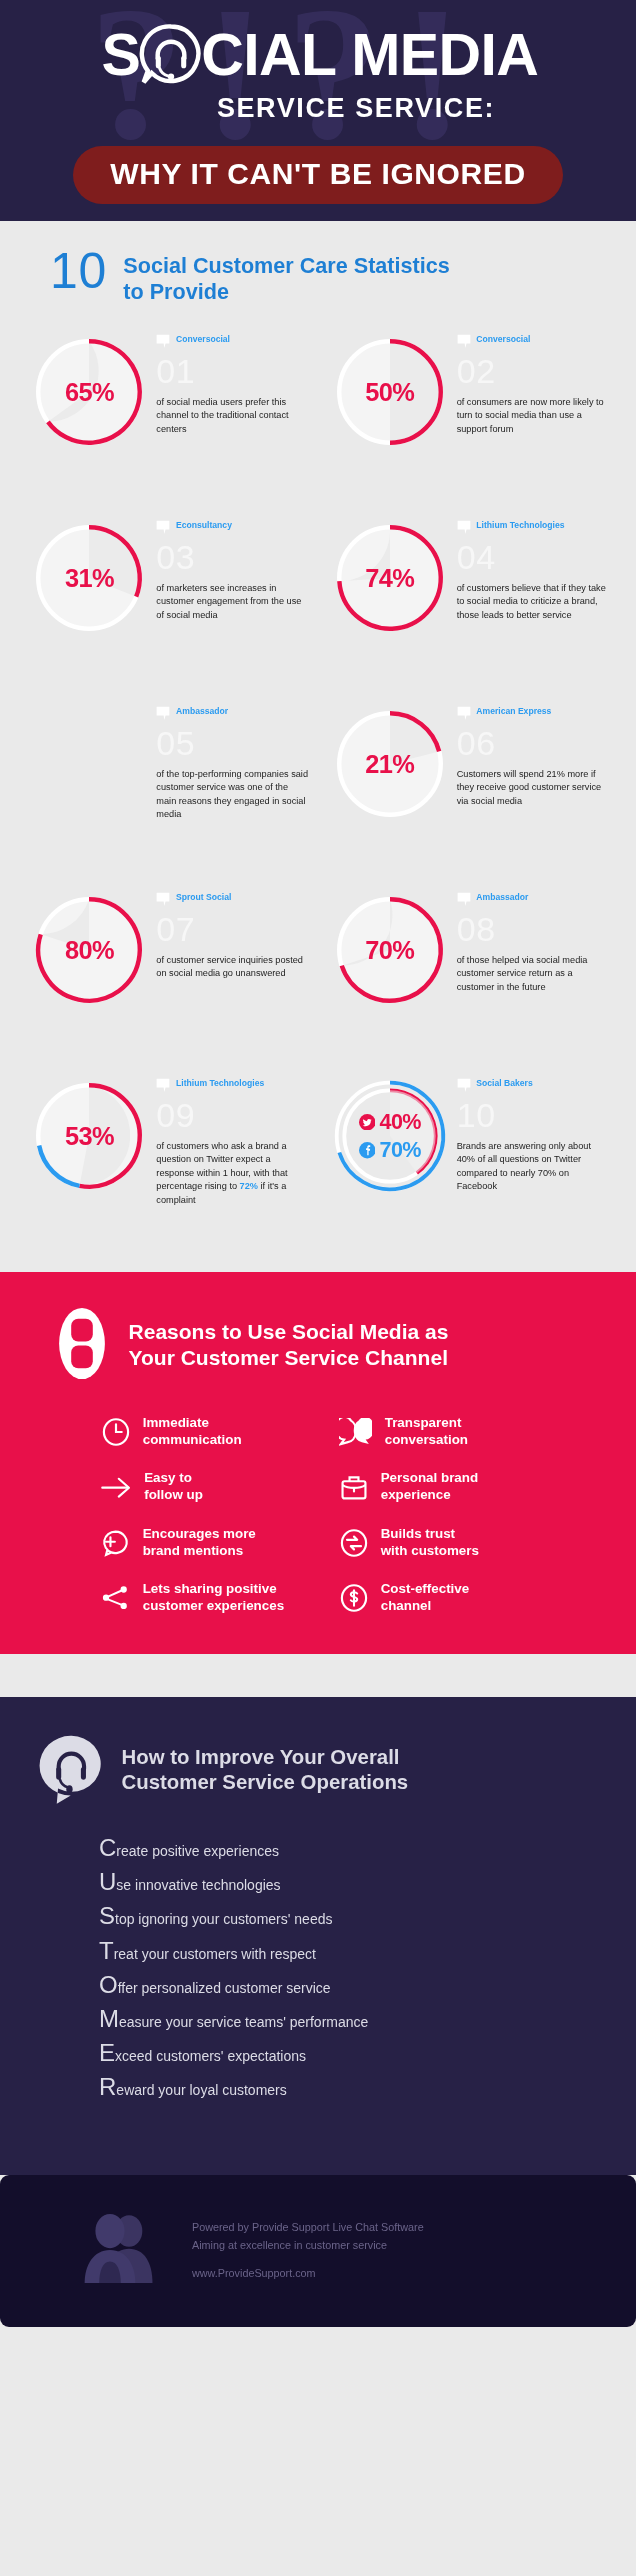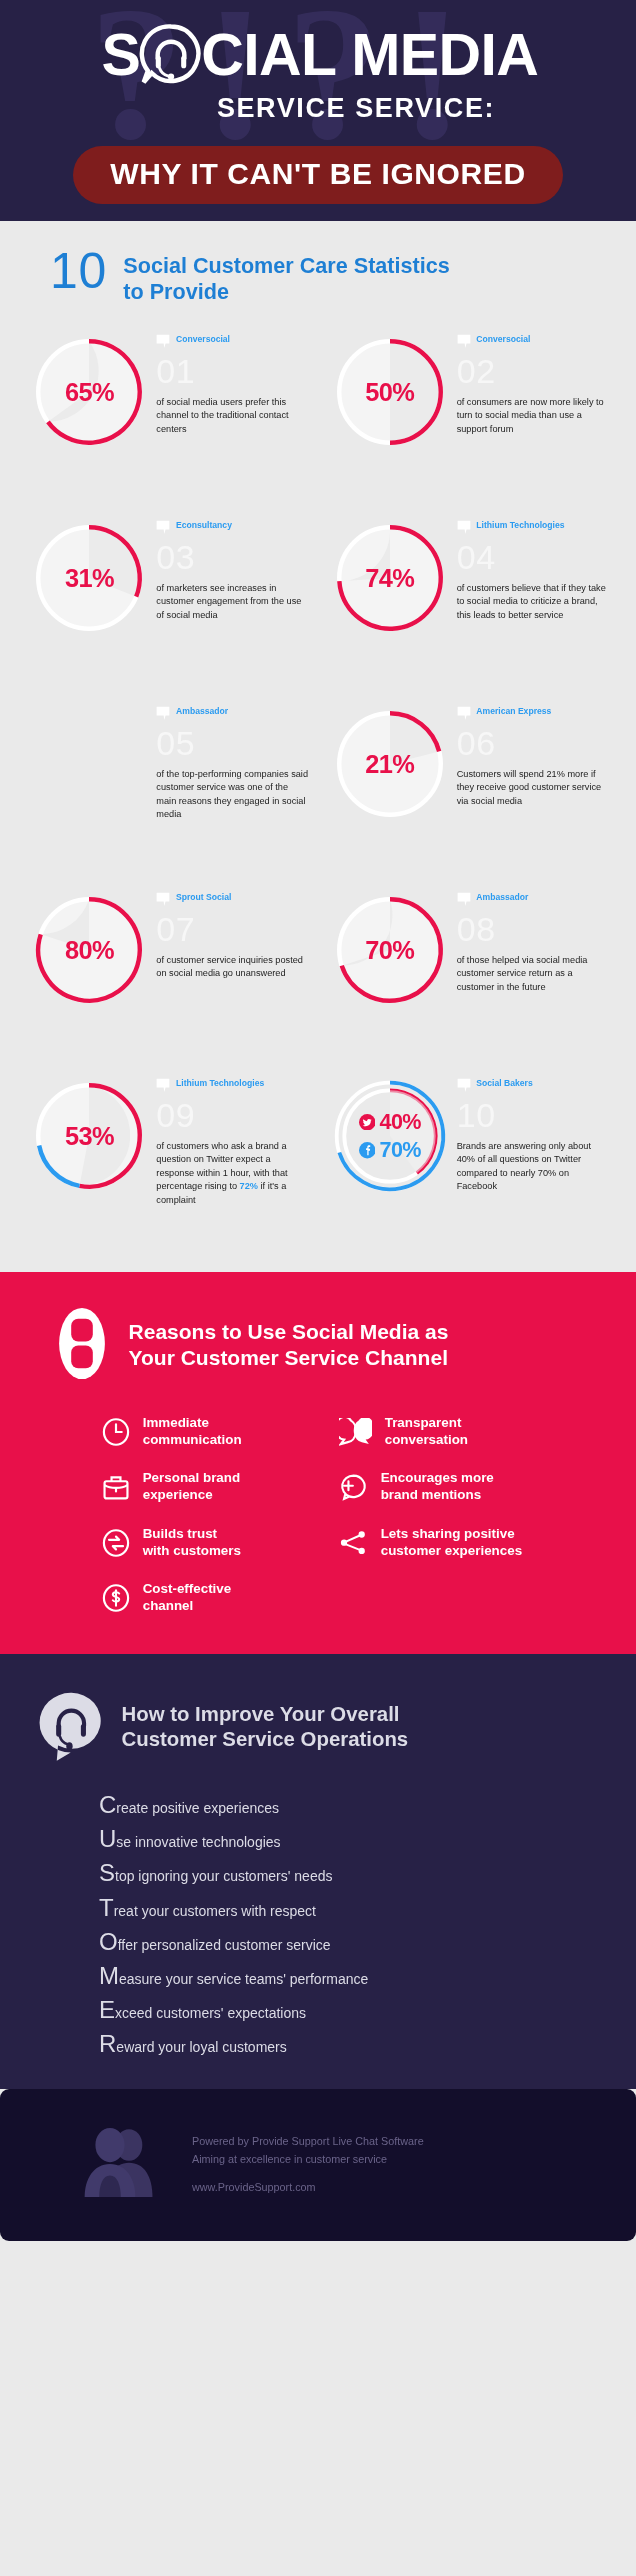--- a/index.html
+++ b/index.html
@@ -138,21 +138,21 @@
   .reasons-grid {
     display:grid; grid-template-columns:210px 210px;
     justify-content:center; column-gap:28px; row-gap:21.6px;
     padding-left:14px;
   }
   .reason { display:flex; align-items:center; gap:12.7px; }
   .reason-ic { flex:0 0 29px; display:flex; align-items:center; justify-content:center; }
   .reason-label { color:#ffffff; font-size:13.4px; font-weight:bold; line-height:1.26; }
 
   
-  .improve { background:#272146; padding:36px 0 23px 0; }
+  .improve { background:#272146; padding:36px 0 66px 0;margin-top:43px; }
   .improve-head {
     display:flex; align-items:center; gap:16.5px;
     padding-left:39px; margin-bottom:28px;
   }
   .improve-title { color:#dcdce6; font-size:20.4px; font-weight:bold; line-height:1.26; }
   .acrostic { padding-left:99px; }
   .acro-line {
     color:#dcdce6; margin-bottom:10.2px;
     display:flex; align-items:baseline;
   }
@@ -285,21 +285,21 @@
             <div class="ring-pct">74%</div>
           </div>
     <div class="card-right">
       <div class="src-row">
         <span class="bubble-icon"><svg width="14" height="16" viewBox="0 0 22 25">
     <path d="M1 1 h20 v14 h-6 l-2 7 l-1 -7 h-11 Z" fill="#ffffff"></path>
                 </svg></span>
         <span class="src-name">Lithium Technologies</span>
       </div>
       <div class="idx-num">04</div>
-      <div class="desc">of customers believe that if they take to social media to criticize a brand, this leads to better service</div>
+      <div class="desc">of customers believe that if they take to social media to criticize a brand, those leads to better service</div>
     </div>
         </div>
         <div class="stat-card">
     <div class="card-right">
       <div class="src-row">
         <span class="bubble-icon"><svg width="14" height="16" viewBox="0 0 22 25">
     <path d="M1 1 h20 v14 h-6 l-2 7 l-1 -7 h-11 Z" fill="#ffffff"></path>
                 </svg></span>
         <span class="src-name">Ambassador</span>
       </div>
@@ -460,20 +460,29 @@
     <span class="reason-label">Immediate<br>communication</span>
         </div>
         <div class="reason">
     <span class="reason-ic">
             <svg width="33" height="28" viewBox="0 0 52 44">
               <path d="M19 4 a14 18 0 1 0 -11 30 l-5 7 l11 -3 a14 18 0 0 0 5 -34 Z" fill="none" stroke="#fff" stroke-width="3.4"></path>
               <path d="M31 4 a14 18 0 1 1 11 30 l5 7 l-11 -3 a14 18 0 0 1 -5 -34 Z" fill="#fff"></path>
             </svg>
           </span>
     <span class="reason-label">Transparent<br>conversation</span>
+        </div>
+        <div class="reason">
+    <span class="reason-ic">
+            <svg width="30.5" height="25.4" viewBox="0 0 48 40">
+              <path d="M2 20 h40" stroke="#fff" stroke-width="3.4" stroke-linecap="round"></path>
+              <path d="M28 6 L44 20 L28 34" fill="none" stroke="#fff" stroke-width="3.4" stroke-linecap="round" stroke-linejoin="round"></path>
+            </svg>
+          </span>
+    <span class="reason-label">Easy to<br>follow up</span>
         </div>
         <div class="reason">
     <span class="reason-ic">
             <svg width="28" height="28" viewBox="0 0 44 44">
               <rect x="4" y="13" width="36" height="27" rx="3" fill="none" stroke="#fff" stroke-width="3.4"></rect>
               <path d="M15 13 v-6 h14 v6" fill="none" stroke="#fff" stroke-width="3.4"></path>
               <path d="M4 19 c9 6 27 6 36 0" fill="none" stroke="#fff" stroke-width="3.4"></path>
               <path d="M22 25 v4" stroke="#fff" stroke-width="3.4" stroke-linecap="round"></path>
             </svg>
           </span>

